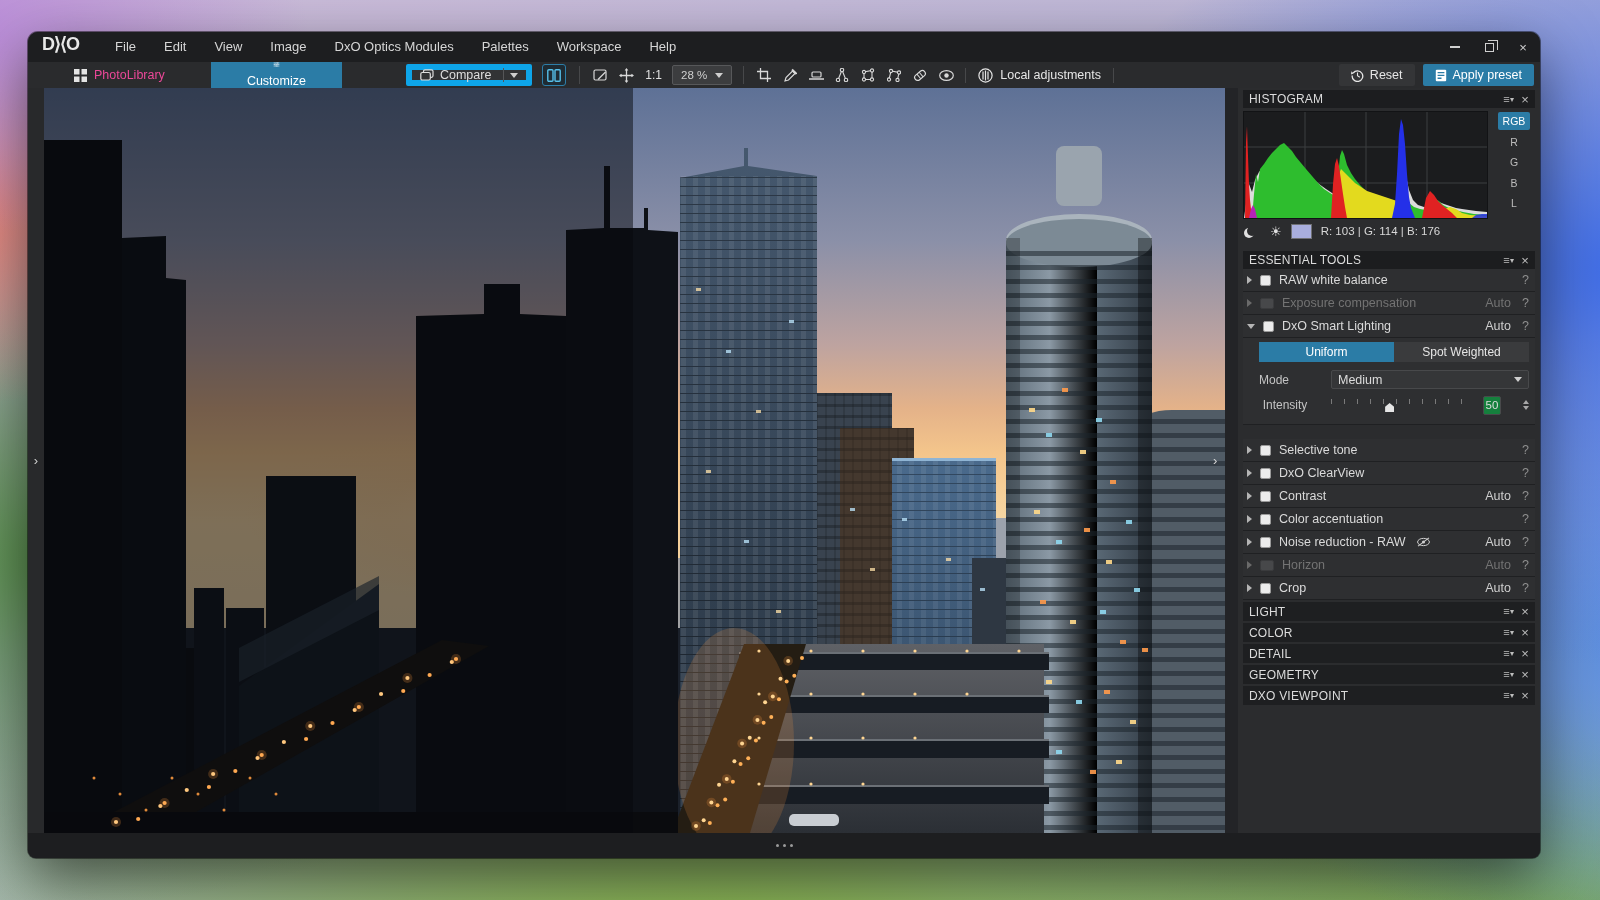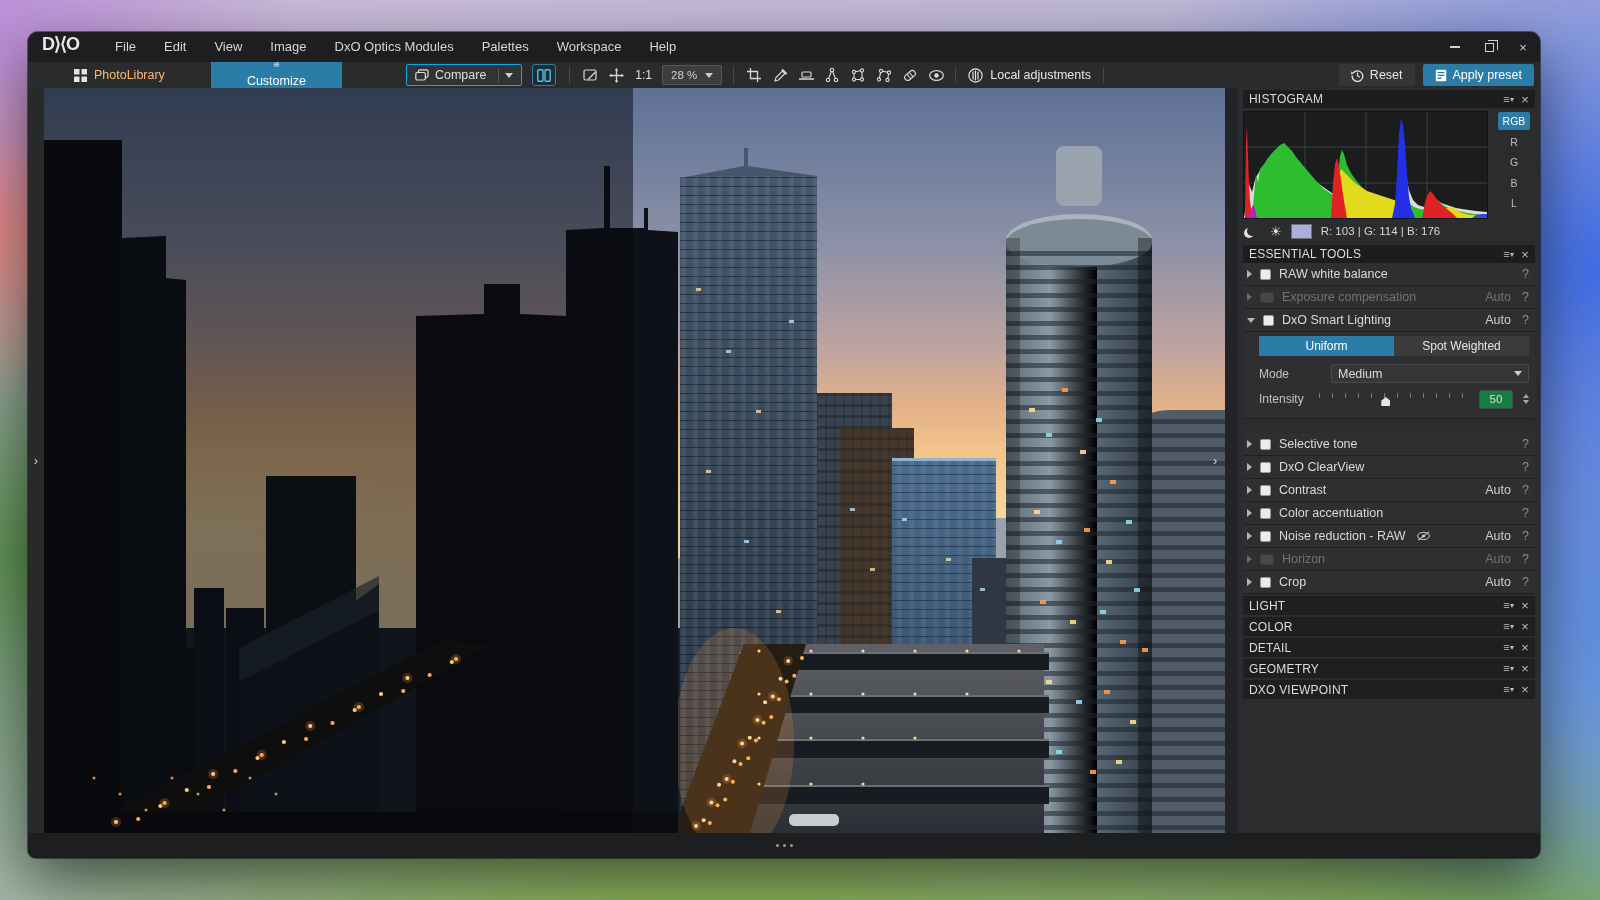--- a/index.html
+++ b/index.html
@@ -25,24 +25,24 @@
   .titlebar { height:30px; background:#1d1e20; display:flex; align-items:center; flex:0 0 auto; }
   .logo { color:#e8e8e8; font-size:18px; font-weight:bold; letter-spacing:-1px; margin:0 22px 6px 14px; }
   .menu-item { color:#d6d6d6; font-size:13px; padding:1px 14px; line-height:30px; cursor:default; }
   .win-controls { margin-left:auto; display:flex; align-items:center; height:100%; }
   .win-btn { width:34px; height:100%; display:flex; align-items:center; justify-content:center; color:#d0d0d0; font-size:13px; }
   .ic-min { width:10px; height:1.5px; background:#d0d0d0; }
   .ic-restore { width:9px; height:9px; border:1.2px solid #d0d0d0; position:relative; }
   .ic-restore:before { content:""; position:absolute; left:2px; top:-4px; width:9px; height:9px; border:1.2px solid #d0d0d0; border-bottom:none; border-left:none; }
   
   .toolbar { height:26px; background:#2a2b2d; display:flex; align-items:stretch; flex:0 0 auto; font-size:12.5px; }
-  .tb-tab { display:flex; align-items:center; gap:7px; padding:0 18px; color:#fdba74; }
+  .tb-tab { display:flex; align-items:center; gap:7px; padding:0 18px; color:#ec4899; }
   .tb-tab.active { background:#2b7ca6; color:#fff;flex-direction:column; }
   .tb-group { display:flex; align-items:center; }
-  .tb-btn { display:flex; align-items:center; gap:6px; color:#dedede; background:#323335; border:1px solid #0ea5e9; border-radius:2px; height:22px; padding:0 8px; margin:0 2px; }
+  .tb-btn { display:flex; align-items:center; gap:6px; color:#dedede; background:#323335; border:6px solid #0ea5e9; border-radius:2px; height:22px; padding:0 8px; margin:0 2px; }
   .tb-btn .caret-sep { width:1px; height:14px; background:#555658; margin-left:6px; }
   .caret { width:0; height:0; border-left:4px solid transparent; border-right:4px solid transparent; border-top:5px solid #cfcfcf; }
   .split-btn { width:24px; height:22px; border:1px solid #2d7ea8; border-radius:3px; background:#1e2b33; display:flex; align-items:center; justify-content:center; margin:0 6px 0 8px; }
   .icon-btn { width:26px; height:24px; display:flex; align-items:center; justify-content:center; color:#d8d8d8; }
   .tb-sep { width:1px; height:18px; background:#47484a; margin:0 7px; align-self:center; }
   .ratio { color:#e0e0e0; font-size:12px; padding:0 6px; }
   .zoom-box { background:#3c3d3f; border:1px solid #57585a; border-radius:2px; color:#cfcfcf; font-size:11.5px; height:20px; display:flex; align-items:center; gap:8px; padding:0 8px; margin:0 4px; }
   .tb-right { margin-left:auto; display:flex; align-items:center; padding-right:6px; }
   .btn-reset { display:flex; align-items:center; gap:6px; background:#343537; color:#e6e6e6; border-radius:2px; height:22px; padding:0 12px; margin-right:8px; }
   .btn-apply { display:flex; align-items:center; gap:6px; background:#2b7ca6; color:#fff; border-radius:2px; height:22px; padding:0 12px; }
@@ -88,27 +88,27 @@
   
   .sub { background:#2e2f31; border-bottom:1px solid #1f2022; padding:4px 6px 8px 16px; }
   .seg { display:flex; height:20px; margin-bottom:7px; }
   .seg div { flex:1; display:flex; align-items:center; justify-content:center; font-size:12px; }
   .seg .on { background:#2b7ca6; color:#fff; }
   .seg .offseg { background:#3a3b3d; color:#e5e5e5; }
   .mode-row { display:flex; align-items:center; gap:20px; height:21px; margin-bottom:4px; }
   .mode-label, .int-label { color:#c3c3c3; font-size:12px; width:52px; }
   .dropdown { flex:1; background:#353638; border:1px solid #48494b; border-radius:2px; height:19px; display:flex; align-items:center; padding:0 6px; color:#dcdcdc; }
   .dropdown .caret { margin-left:auto; }
-  .int-row { display:flex; align-items:center; gap:8px; height:22px; }
+  .int-row { display:flex; align-items:center; gap:20px; height:22px;text-align:center; }
   .slider { flex:1; position:relative; height:16px; }
   .slider .ticks { position:absolute; left:0; right:0; top:2px; height:5px;
      background:repeating-linear-gradient(90deg,#7a7a7a 0 1px,transparent 1px 13px); }
   .slider .thumb { position:absolute; left:41%; top:6px; width:9px; height:9px; background:#e6e6e6;
      clip-path:polygon(50% 0,100% 42%,100% 100%,0 100%,0 42%); }
-  .val-box { width:34px; height:19px; background:#15803d; border:1px solid #48494b; border-radius:2px; color:#dcdcdc; display:flex; align-items:center; justify-content:center; font-size:11.5px; }
+  .val-box { width:18px; height:19px; background:#15803d; border:1px solid #48494b; border-radius:2px; color:#dcdcdc; display:flex; align-items:center; justify-content:center; font-size:11.5px; }
   .spinner { display:flex; flex-direction:column; gap:2px; padding-left:2px; }
   .spin-up { width:0;height:0;border-left:3.5px solid transparent;border-right:3.5px solid transparent;border-bottom:4px solid #a8a8a8; }
   .spin-dn { width:0;height:0;border-left:3.5px solid transparent;border-right:3.5px solid transparent;border-top:4px solid #a8a8a8; }
   .tools-gap { height:14px; background:#2b2c2e; }
   .eye-slash { position:relative; width:15px; height:10px; margin-left:2px; }
   
   .bottombar { height:25px; background:#1d1e20; flex:0 0 auto; display:flex; align-items:center; justify-content:center; gap:4px; }
   .dot { width:3px; height:3px; border-radius:50%; background:#9a9a9a; }
 </style>
 </head>
@@ -628,21 +628,21 @@
           <div class="ch-btn">L</div>
         </div>
       </div>
       <div class="hist-readout">
         <span class="moon"></span>
         <span class="sun">☀</span>
         <span class="swatch"></span>
         <span>R:  103   |   G:  114   |   B:  176</span>
       </div>
 
-      <div class="sec-head" style="margin-top:2px">
+      <div class="sec-head" style="margin-top:8px">
         <span>ESSENTIAL TOOLS</span>
         <span class="hicons">
           <span class="hmenu">≡<small>▾</small></span>
           <span class="hclose">×</span>
         </span>
       </div>
 
       <div class="tools">
         <div class="tool-row">
           <span class="tri-r"></span>

